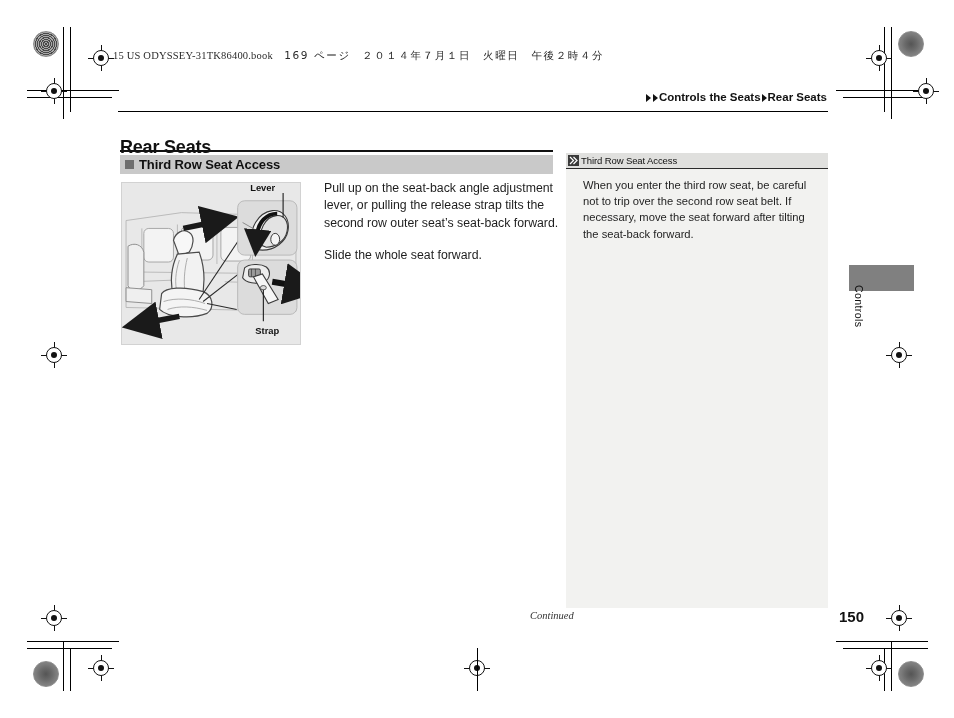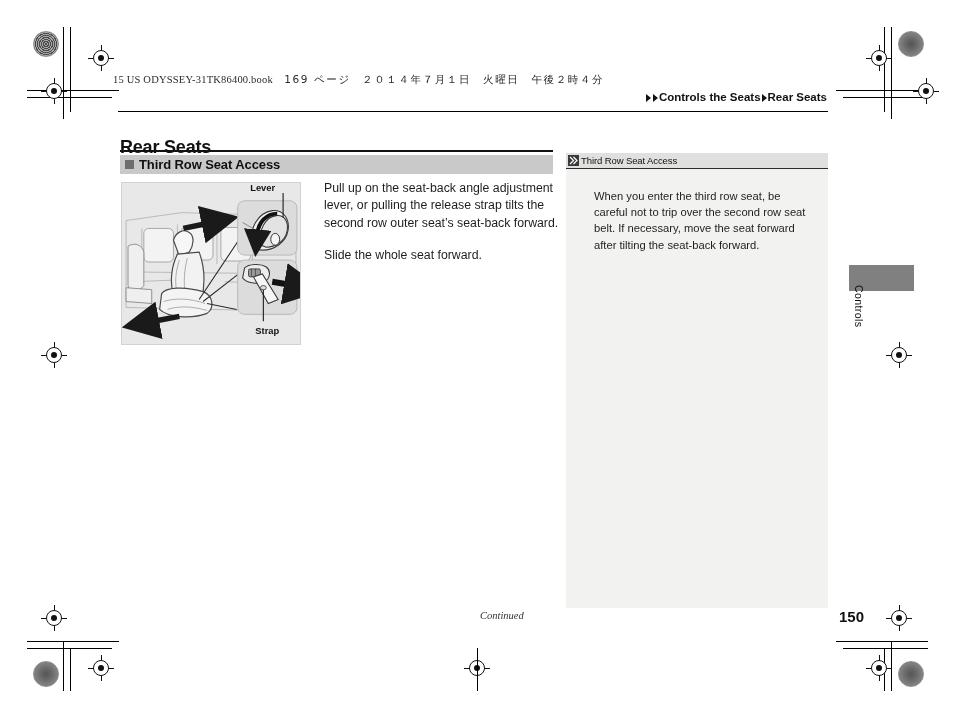--- a/index.html
+++ b/index.html
@@ -25,21 +25,21 @@
   .halftone { position:absolute; width:26px; height:26px; border-radius:50%;
      background: radial-gradient(circle at 50% 50%, #555 0%, #6a6a6a 35%, #7d7d7d 60%, #8a8a8a 100%);
      border:1px solid #8d8d8d; }
   .halftone.fine { background:
      repeating-radial-gradient(circle at 50% 50%, #4a4a4a 0 1px, #a8a8a8 1px 2px); }
 
   
   .prodline {
     position:absolute; left:113px; top:49px;
     font-size:10.5px; color:#2a2a2a; white-space:nowrap;
-    font-family:"Liberation Serif", serif; letter-spacing:0.2px;margin-top:24px;
+    font-family:"Liberation Serif", serif; letter-spacing:0.2px;
   }
   .prodline .jp { font-family:"DejaVu Sans", sans-serif; letter-spacing:1.6px; }
 
   
   .breadcrumb {
     position:absolute; right:127px; top:91px;
     font-size:11.5px; font-weight:600; color:#111; white-space:nowrap;
     display:flex; align-items:center;
   }
   .tri { display:inline-block; width:0; height:0;
@@ -84,25 +84,25 @@
     height:16px; background:#e0e0de; border-bottom:1.5px solid #2b2b2b;
     display:flex; align-items:center; padding-left:2px;
   }
   .chev {
     width:11px; height:11px; background:#3a3a3a; margin-right:2px; flex:0 0 auto;
     display:flex; align-items:center; justify-content:center;
   }
   .chev svg { display:block; }
   .note-head .lbl { font-size:9.5px; color:#111; letter-spacing:-0.1px; }
   .note-body { padding:7px 9px 0 16px; }
-  .note-body p { margin:12px; font-size:11.2px; line-height:1.45; color:#1e1e1e; }
+  .note-body p { margin:1px; font-size:11.2px; line-height:1.45; color:#1e1e1e; }
 
   
   .continued {
-    position:absolute; left:480px; top:610px;
+    position:absolute; left:530px; top:610px;
     font-size:10.5px; font-style:italic; color:#333;
     font-family:"Liberation Serif", serif;
   }
   .pageno {
     position:absolute; right:90px; top:608px;
     font-size:15px; font-weight:700; color:#111;
   }
 
   
   .tab-block {

